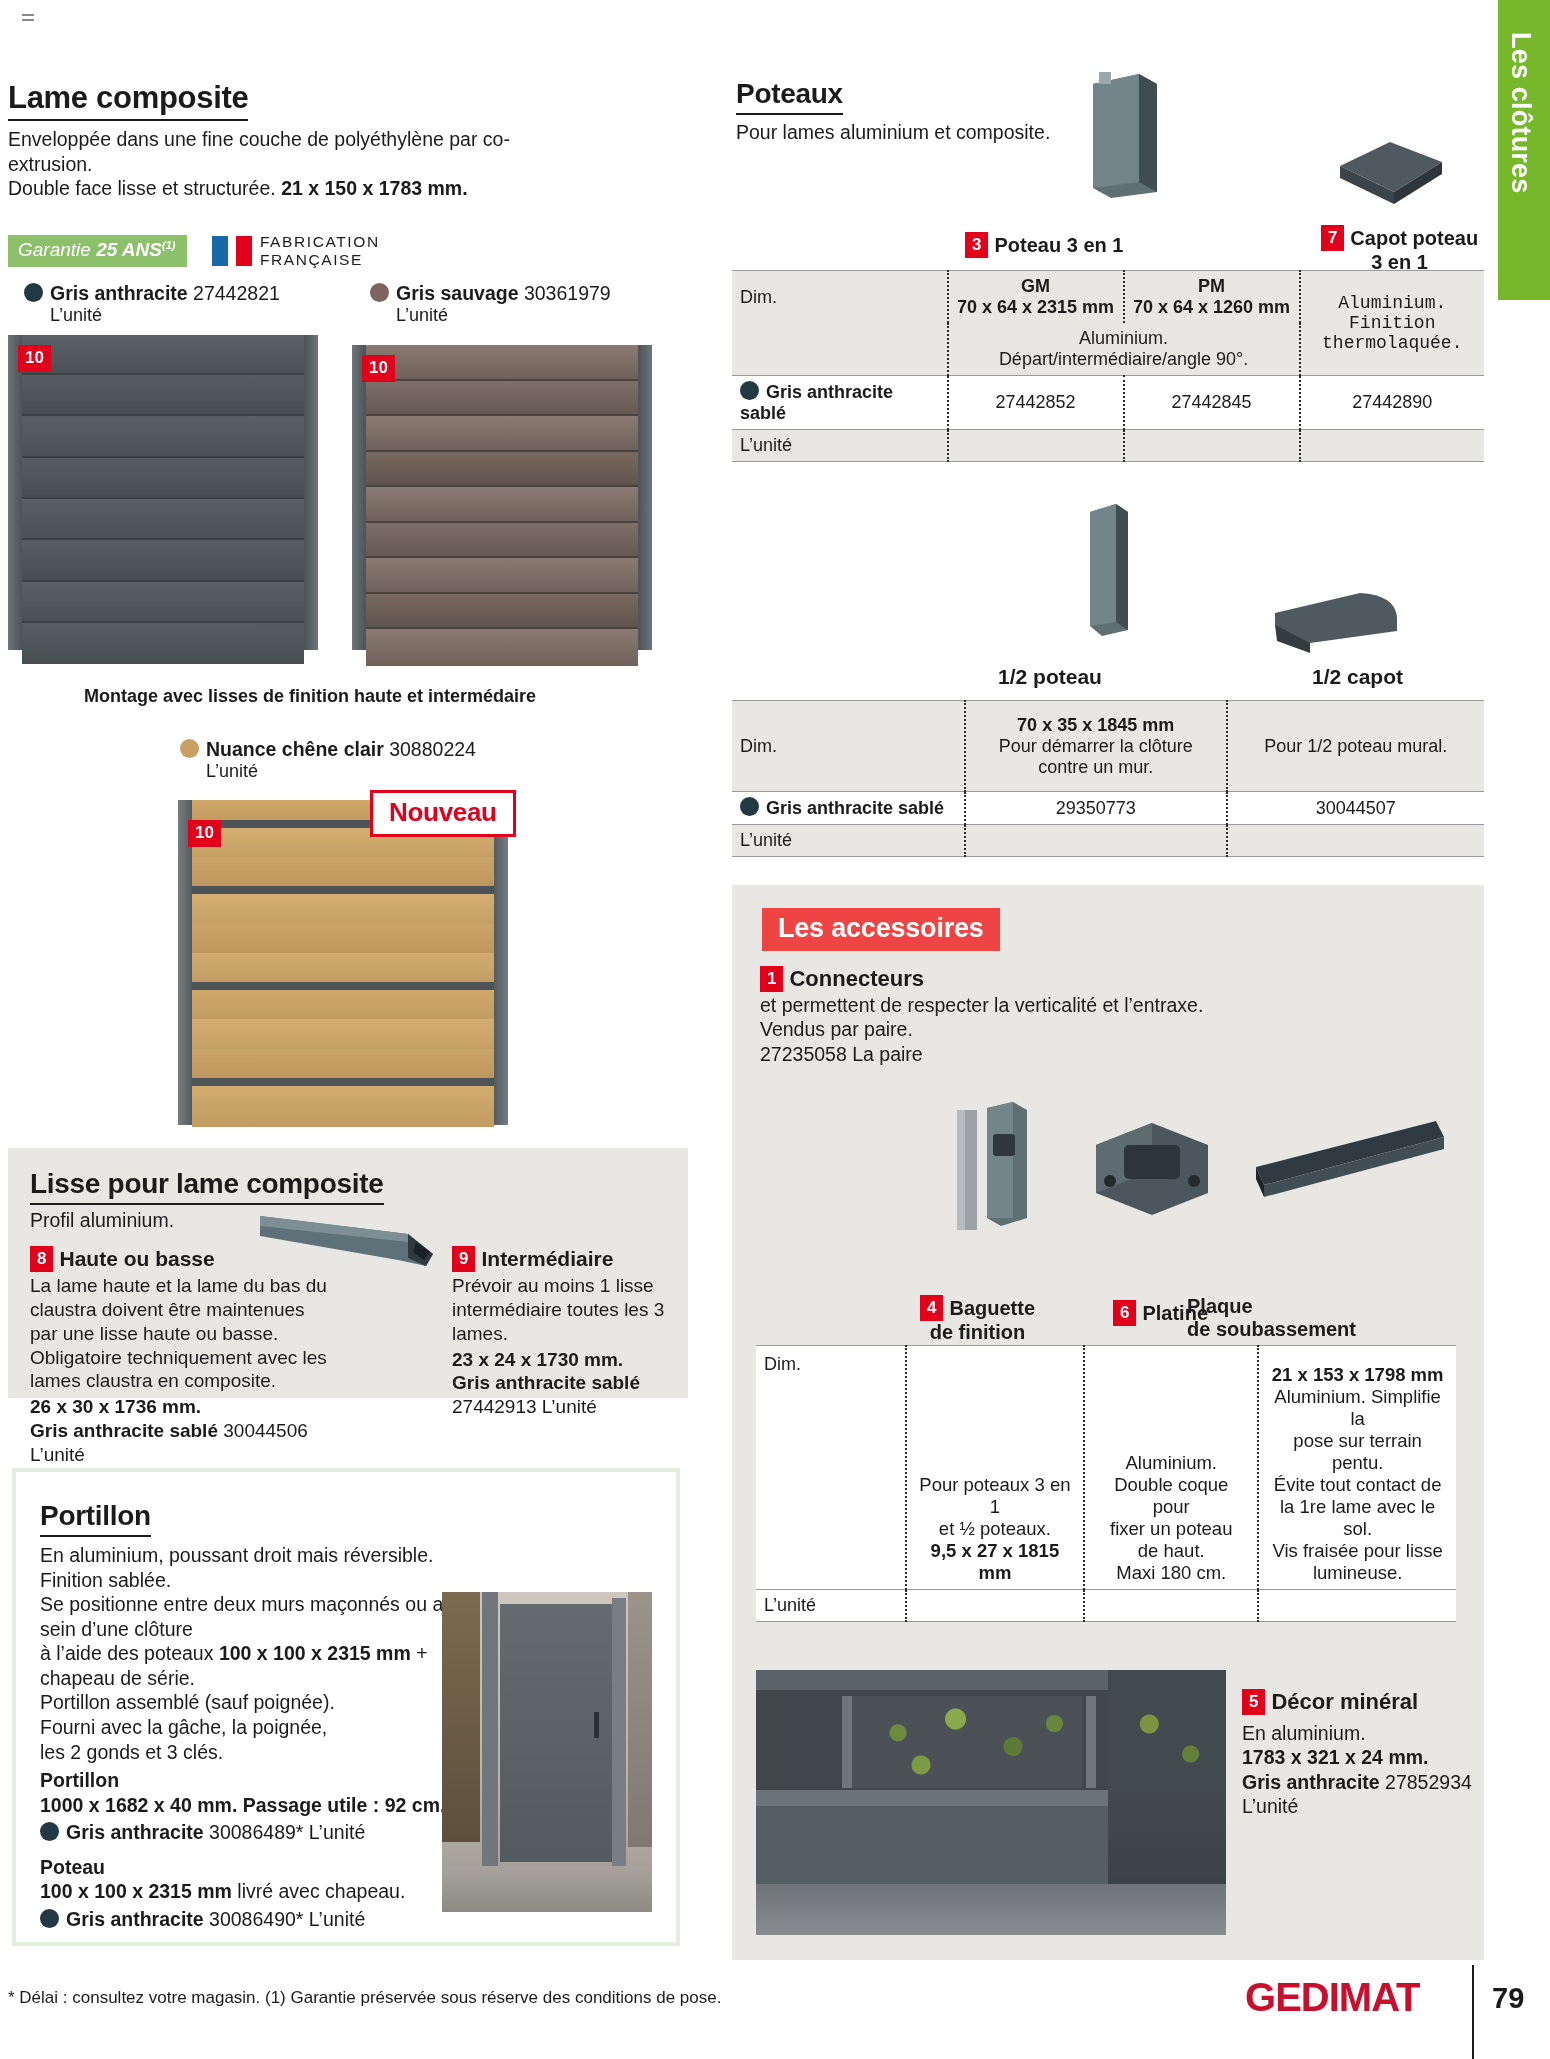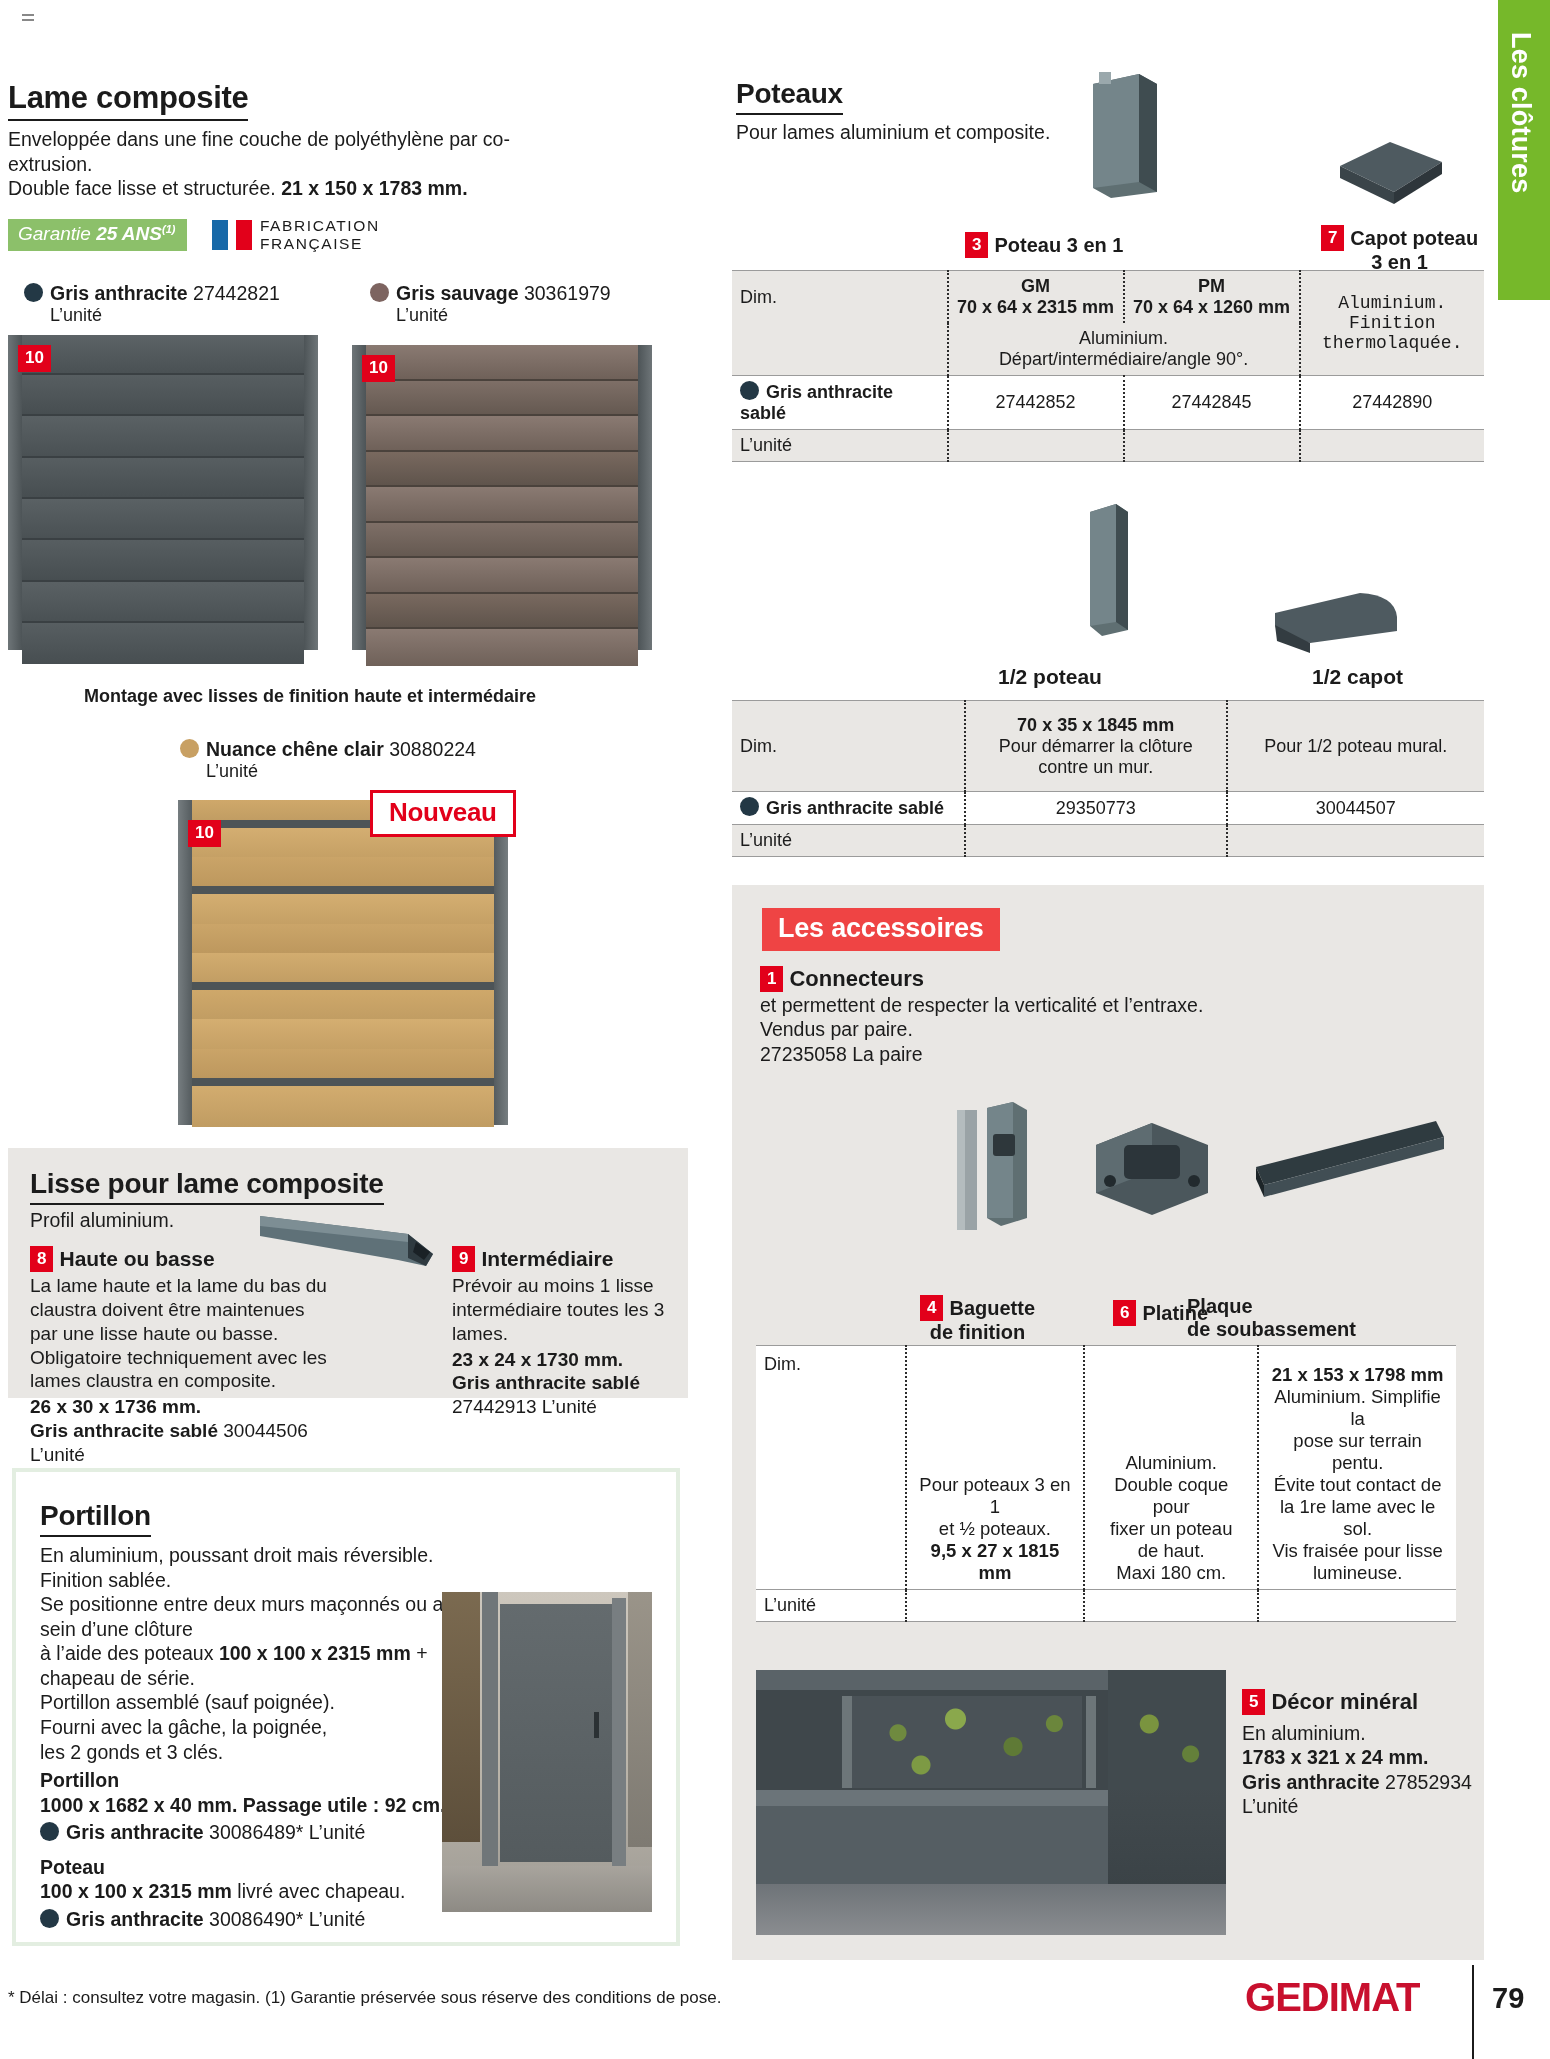--- a/index.html
+++ b/index.html
@@ -118,21 +118,21 @@
   <div style="position:absolute;left:22px;top:14px;width:12px;height:2px;background:#888;"></div>
   <div style="position:absolute;left:22px;top:19px;width:12px;height:2px;background:#888;"></div>
 
   <div style="position:absolute;left:8px;top:80px;width:520px;">
     <h2 class="title">Lame composite</h2>
     <p class="desc">
       <span>Enveloppée dans une fine couche de polyéthylène par co-extrusion.</span><br>
       <span>Double face lisse et structurée. </span><span class="b">21 x 150 x 1783 mm.</span>
     </p>
 
-    <div style="margin-top:16px;">
+    <div style="margin-top:32px;">
       <span class="garantie">
         <span class="g1">Garantie </span><span>25 ANS</span><sup>(1)</sup>
       </span>
       <span class="fabfr">
         <span class="flagblue"></span>
         <span class="flagred"></span>
         <span class="txt">
           <span>FABRICATION</span><br>
           <span>FRANÇAISE</span>
         </span>

